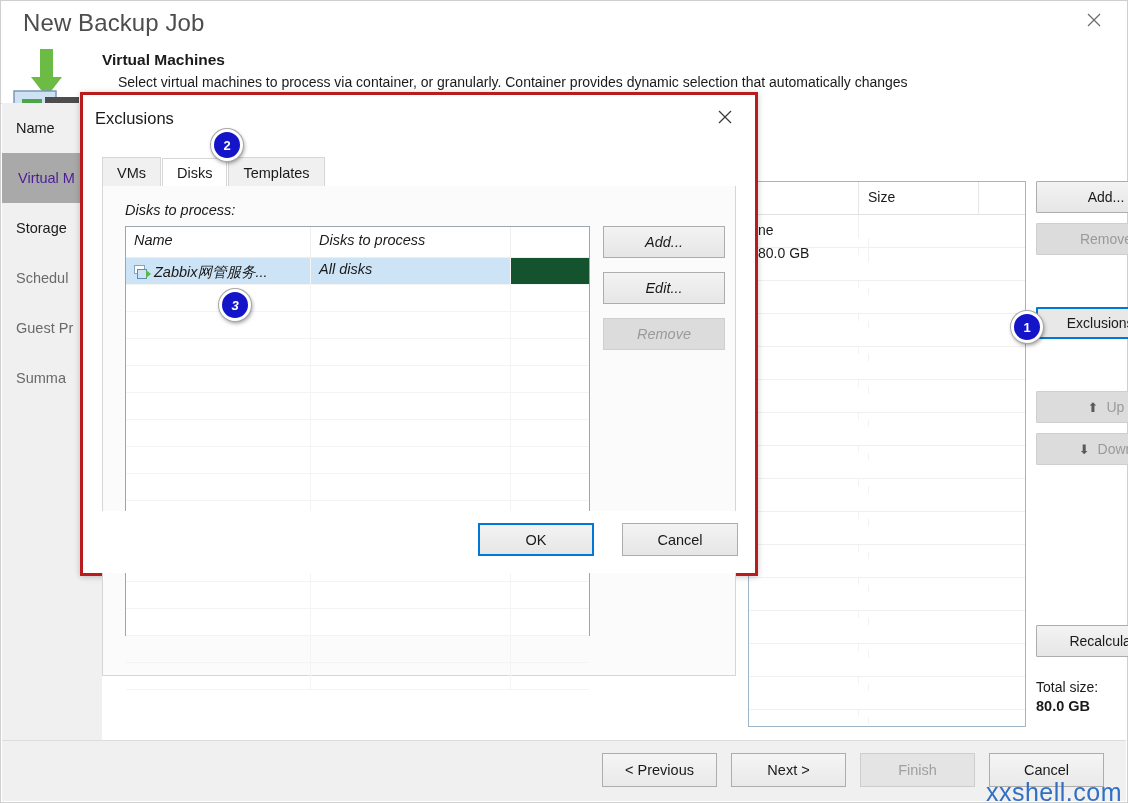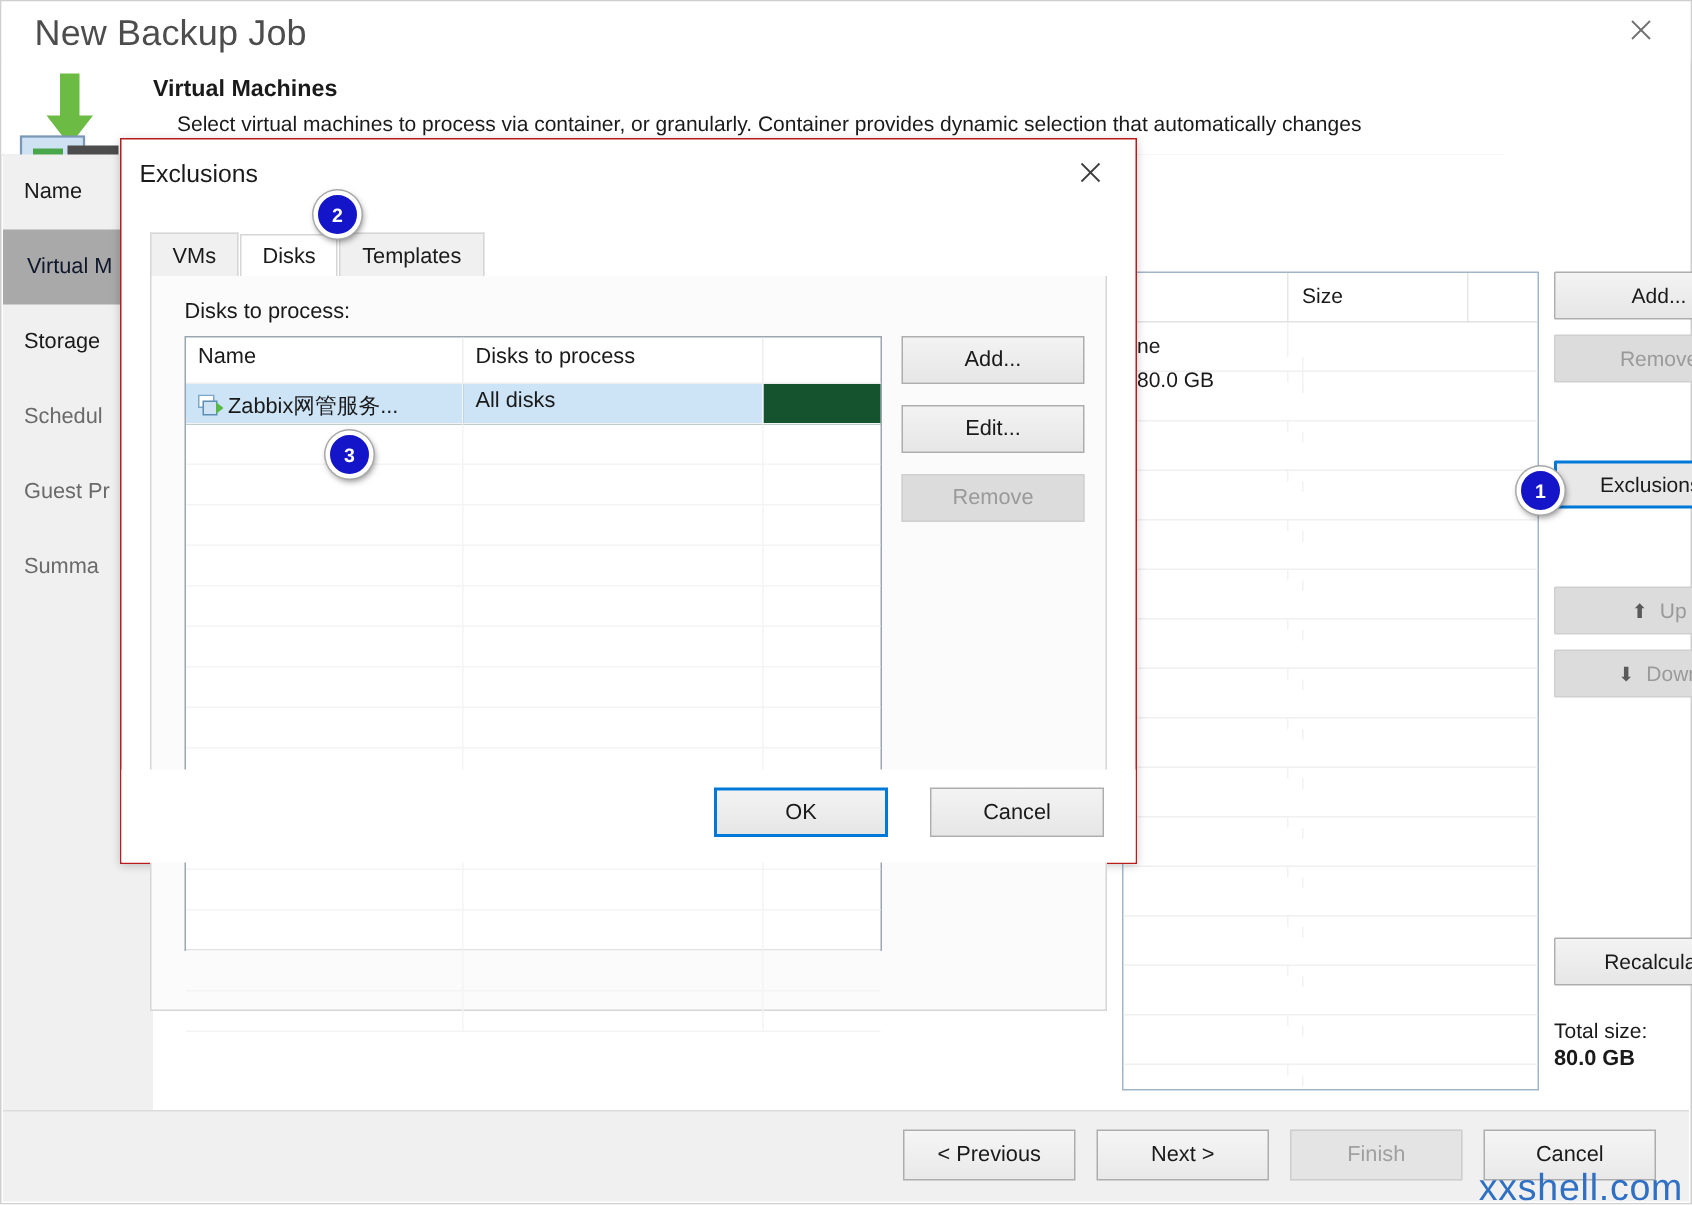--- a/index.html
+++ b/index.html
@@ -50,21 +50,21 @@
   #sidebar{
     position:absolute;left:1px;top:102px;width:100px;height:640px;
     background:#f0f0f0;border-right:1px solid #e3e3e3;
   }
   .side-item{
     height:50px;display:flex;align-items:center;
     padding-left:14px;font-size:14.5px;color:#6a6a6a;
     white-space:nowrap;overflow:hidden;cursor:default;
   }
   .side-item.strong{color:#1a1a1a;}
-  .side-item.active{background:#a9a9a9;color:#0f172a;padding-left:16px;}
+  .side-item.active{background:#a9a9a9;color:#4c1d95;padding-left:16px;}
   
   #content{
     position:absolute;left:101px;top:102px;right:1px;bottom:61px;
     background:#ffffff;
   }
   #grid{
     position:absolute;left:646px;top:78px;width:278px;bottom:14px;
     border:1px solid #9fb6c9;background:#fff;box-sizing:border-box;
   }
   #grid-head{
@@ -106,21 +106,21 @@
     background:linear-gradient(#f5f5f5,#e9e9e9);
     border:1px solid #adadad;
     font-size:14.5px;color:#1a1a1a;
     display:flex;align-items:center;justify-content:center;cursor:default;
     box-sizing:border-box;
   }
   .navbtn.disabled{color:#a0a0a0;background:#e4e4e4;border-color:#cdcdcd;}
   
   #modal{
     position:absolute;left:80px;top:92px;width:678px;height:484px;
-    background:#ffffff;border:1px solid #b91c1c;box-sizing:border-box;
+    background:#ffffff;border:3px solid #b91c1c;box-sizing:border-box;
     box-shadow:0 1px 6px rgba(0,0,0,.22);
   }
   #modal-title{
     position:absolute;left:12px;top:14px;font-size:16.5px;color:#1a1a1a;
   }
   #modal-close{
     position:absolute;right:8px;top:6px;width:44px;height:32px;
     display:flex;align-items:center;justify-content:center;
     font-size:18px;color:#3b3b3b;font-weight:300;cursor:default;
   }
@@ -130,21 +130,21 @@
   }
   .tab{
     height:30px;padding:0 14px;font-size:14.5px;color:#1a1a1a;
     display:flex;align-items:center;cursor:default;
     background:#f0f0f0;border:1px solid #d6d6d6;border-bottom:none;
     box-sizing:border-box;margin-right:1px;
   }
   .tab.active{background:#ffffff;border-bottom:1px solid #ffffff;margin-bottom:-1px;margin-top:38px;}
   #tabpanel{
     position:absolute;left:19px;top:91px;right:19px;height:490px;
-    border:1px solid #d6d6d6;border-top:none;background:#fbfbfb;box-sizing:border-box;
+    border:1px solid #d6d6d6;border-top:none;background:#fbfbfb;box-sizing:border-box;font-style:italic;
   }
   #dlabel{position:absolute;left:22px;top:16px;font-size:14.5px;color:#1a1a1a;}
   #dlist{
     position:absolute;left:22px;top:40px;width:465px;height:410px;
     border:1px solid #9aa6b0;background:#ffffff;box-sizing:border-box;
   }
   #dlist-head{height:30px;display:flex;border-bottom:1px solid #eeeeee;font-size:14.5px;color:#1a1a1a;}
   #dlist-head div{padding:5px 0 0 8px;box-sizing:border-box;}
   .dh1{width:185px;border-right:1px solid #eeeeee;}
   .dh2{width:200px;border-right:1px solid #eeeeee;}

